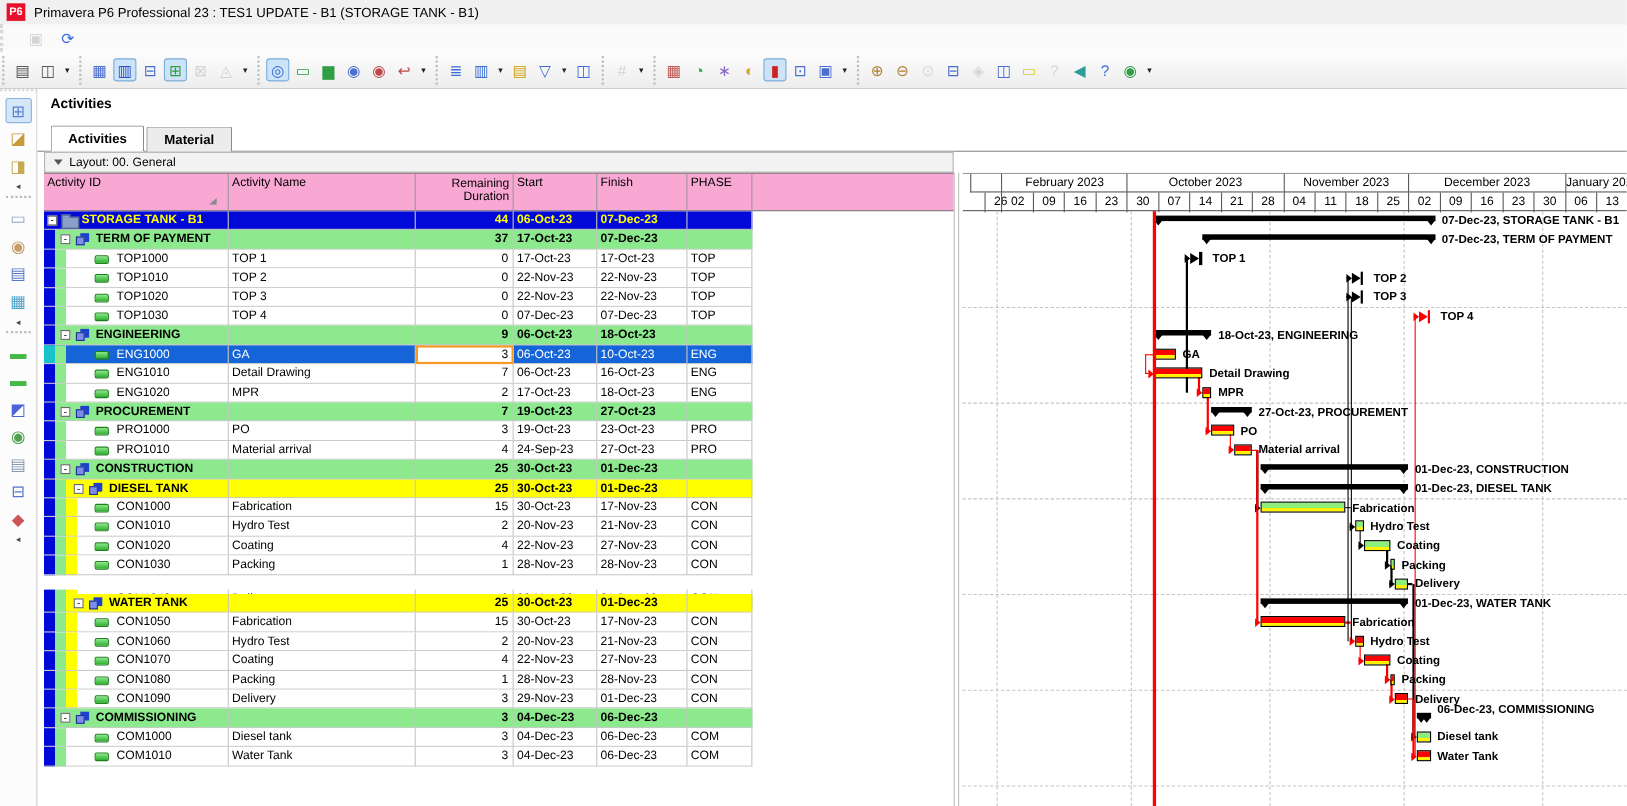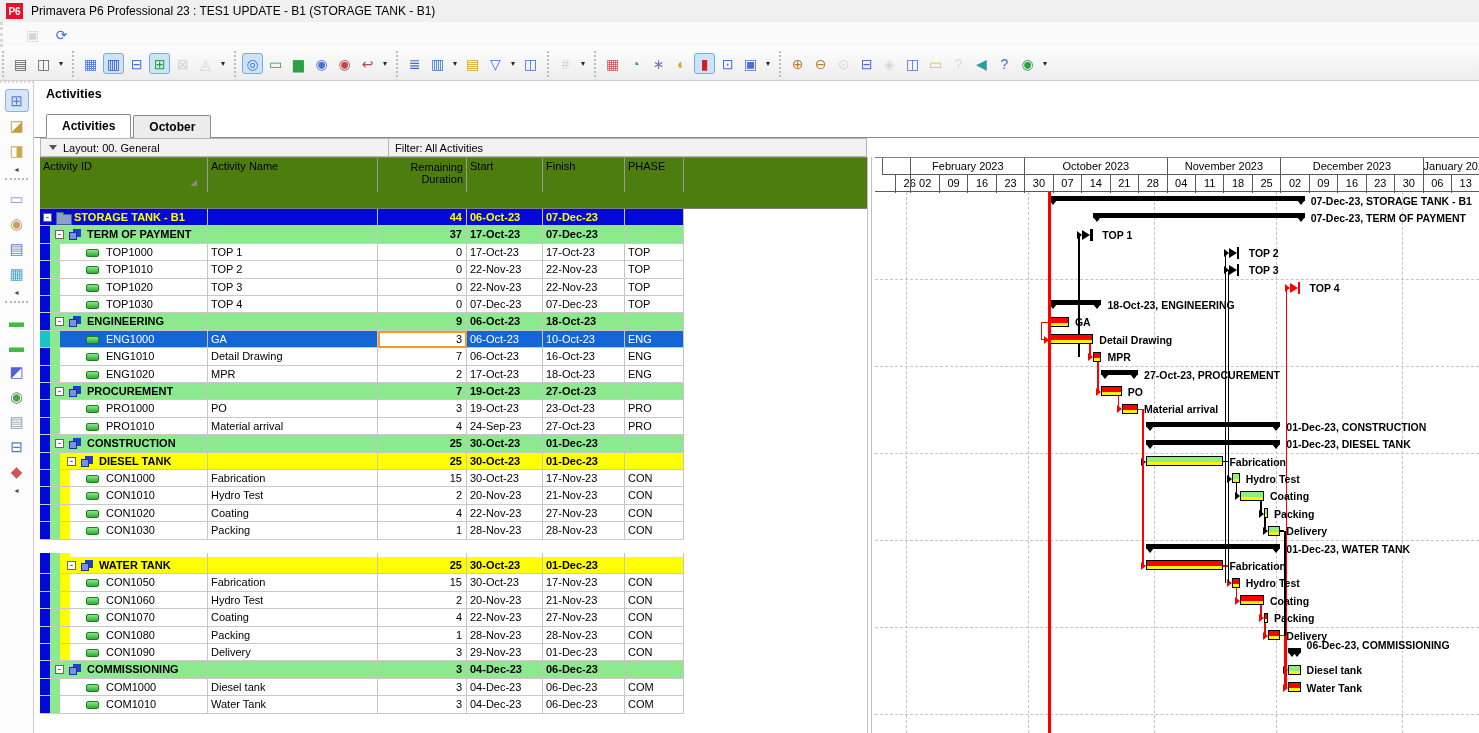--- a/index.html
+++ b/index.html
@@ -48,21 +48,21 @@
   
   #layoutbar{position:absolute;left:40px;top:138px;width:827px;height:19px;background:#f2f2f2;
              border:1px solid #b5b5b5;box-sizing:border-box;display:flex;align-items:center;
              font-size:11px;}
   .lb-chev{width:0;height:0;border-left:4px solid transparent;border-right:4px solid transparent;
            border-top:5px solid #555;margin:0 6px 0 8px;}
   .lb-left{width:325px;}
   .lb-right{border-left:1px solid #b5b5b5;padding-left:6px;height:100%;display:flex;align-items:center;flex:1;}
   
   #table-pane{position:absolute;left:40px;top:157px;width:827px;height:540px;font-size:11px;}
-  #table-head{position:relative;height:52px;background:#4d7c0f;border-top:1px solid #808080;
+  #table-head{position:relative;height:35px;background:#f9a8d4;border-top:1px solid #808080;
               border-bottom:1px solid #808080;box-sizing:border-box;}
   .th{position:absolute;top:0;height:34px;box-sizing:border-box;border-right:1px solid #9a9a9a;
       font-size:11px;padding:2px 3px;overflow:hidden;}
   .th-rd{text-align:right;padding-top:3px;}
   .sort-ind{position:absolute;left:150px;top:22px;width:0;height:0;
             border-bottom:6px solid #8a8a8a;border-left:7px solid transparent;}
   #table-rows{position:relative;height:505px;overflow:hidden;}
   .trow{position:absolute;left:0;width:827px;height:17.4px;}
   .rowbg{position:absolute;left:0;top:0;width:644px;height:100%;}
   .band{position:absolute;top:0;width:10px;height:100%;}
@@ -210,27 +210,26 @@
       <div class="sicon" style="color: rgb(138, 154, 176);">▤</div>
       <div class="sicon" style="color: rgb(85, 119, 204);">⊟</div>
       <div class="sicon" style="color: rgb(204, 85, 85);">◆</div>
       <div class="sicon small" style="color: rgb(68, 68, 68);">◂</div>
     </div>
 
   <div id="page-title">Activities</div>
 
   <div id="tabs">
       <div class="tab active">Activities</div>
-      <div class="tab">October</div>
+      <div class="tab">Material</div>
     </div>
 
   <div id="layoutbar">
     <span class="lb-chev"></span>
     <span class="lb-left">Layout: 00. General</span>
-    <span class="lb-right">Filter: All Activities</span>
   </div>
 
   <div id="table-pane">
     <div id="table-head">
         <div class="th" style="left: 0px; width: 168px;">Activity ID</div>
         <div class="th" style="left: 168px; width: 170px;">Activity Name</div>
         <div class="th th-rd" style="left: 338px; width: 89px;">Remaining Duration</div>
         <div class="th" style="left: 427px; width: 76px;">Start</div>
         <div class="th" style="left: 503px; width: 82px;">Finish</div>
         <div class="th" style="left: 585px; width: 59px;">PHASE</div>

